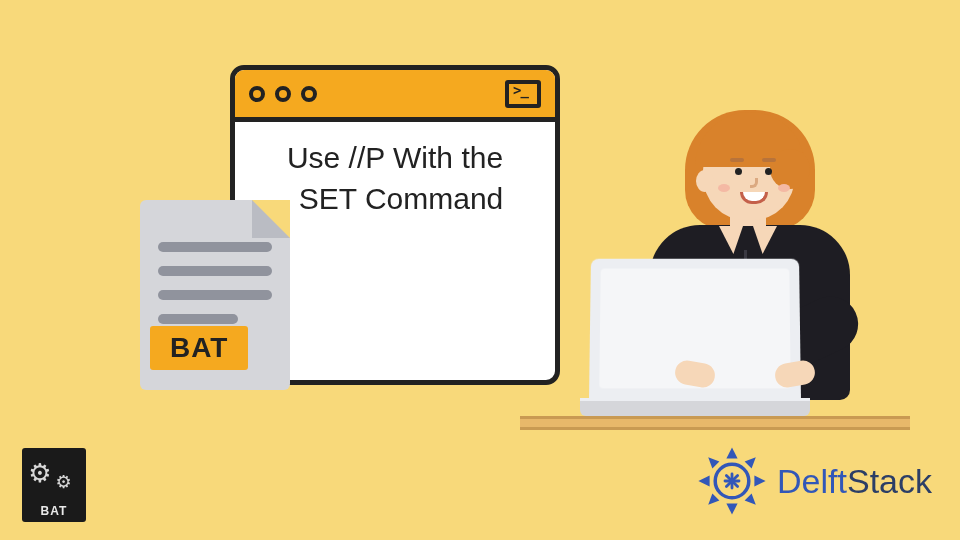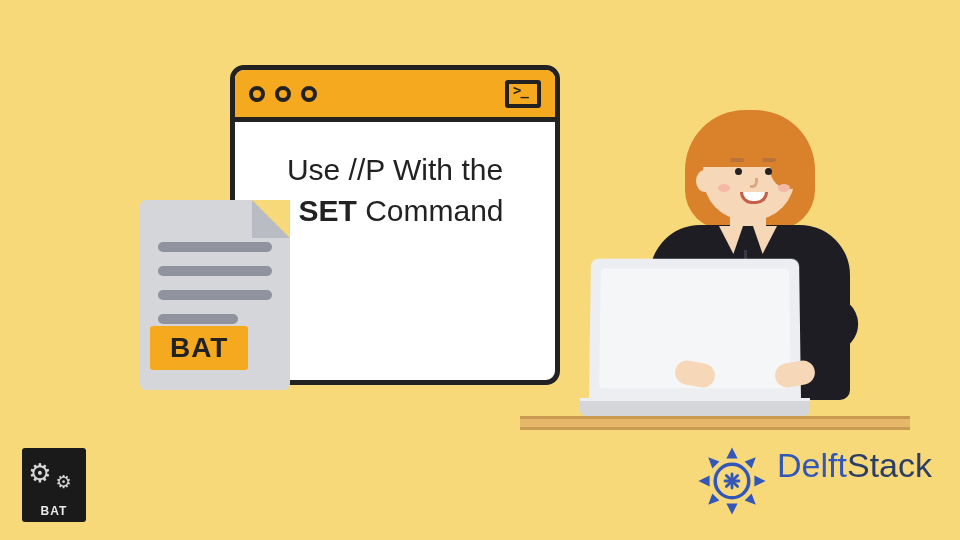--- a/index.html
+++ b/index.html
@@ -47,28 +47,28 @@
   }
   .term-icon::before {
     content: ">_";
     position: absolute;
     top: -2px; left: 4px;
     font: bold 14px monospace;
     color: #222;
     letter-spacing: -1px;
   }
   .window-text {
-    padding: 28px 18px;
+    padding: 16px 18px;
     font-size: 30px;
     line-height: 1.35;
     color: #222;
     text-align: center;
     font-family: 'Segoe UI', Arial, sans-serif;
   }
-  .window-text .bold { font-weight: 700; margin-left: 12px; }
+  .window-text .bold { font-weight: 400; margin-left: 12px; }
 
   
   .file {
     position: absolute;
     left: 140px;
     top: 200px;
     width: 150px;
     height: 190px;
     background: #d5d6da;
     border-radius: 6px 6px 6px 6px;
@@ -333,20 +333,21 @@
     font: 700 12px Arial;
     letter-spacing: 1px;
   }
 
   
   .brand {
     position: absolute;
     right: 28px;
     bottom: 24px;
     display: flex;
+    align-items: center;
     gap: 10px;
   }
   .brand-mark {
     width: 70px; height: 70px;
     position: relative;
   }
   .brand-mark svg { width: 100%; height: 100%; }
   .brand-text {
     font-size: 34px;
     color: #2c3e66;

